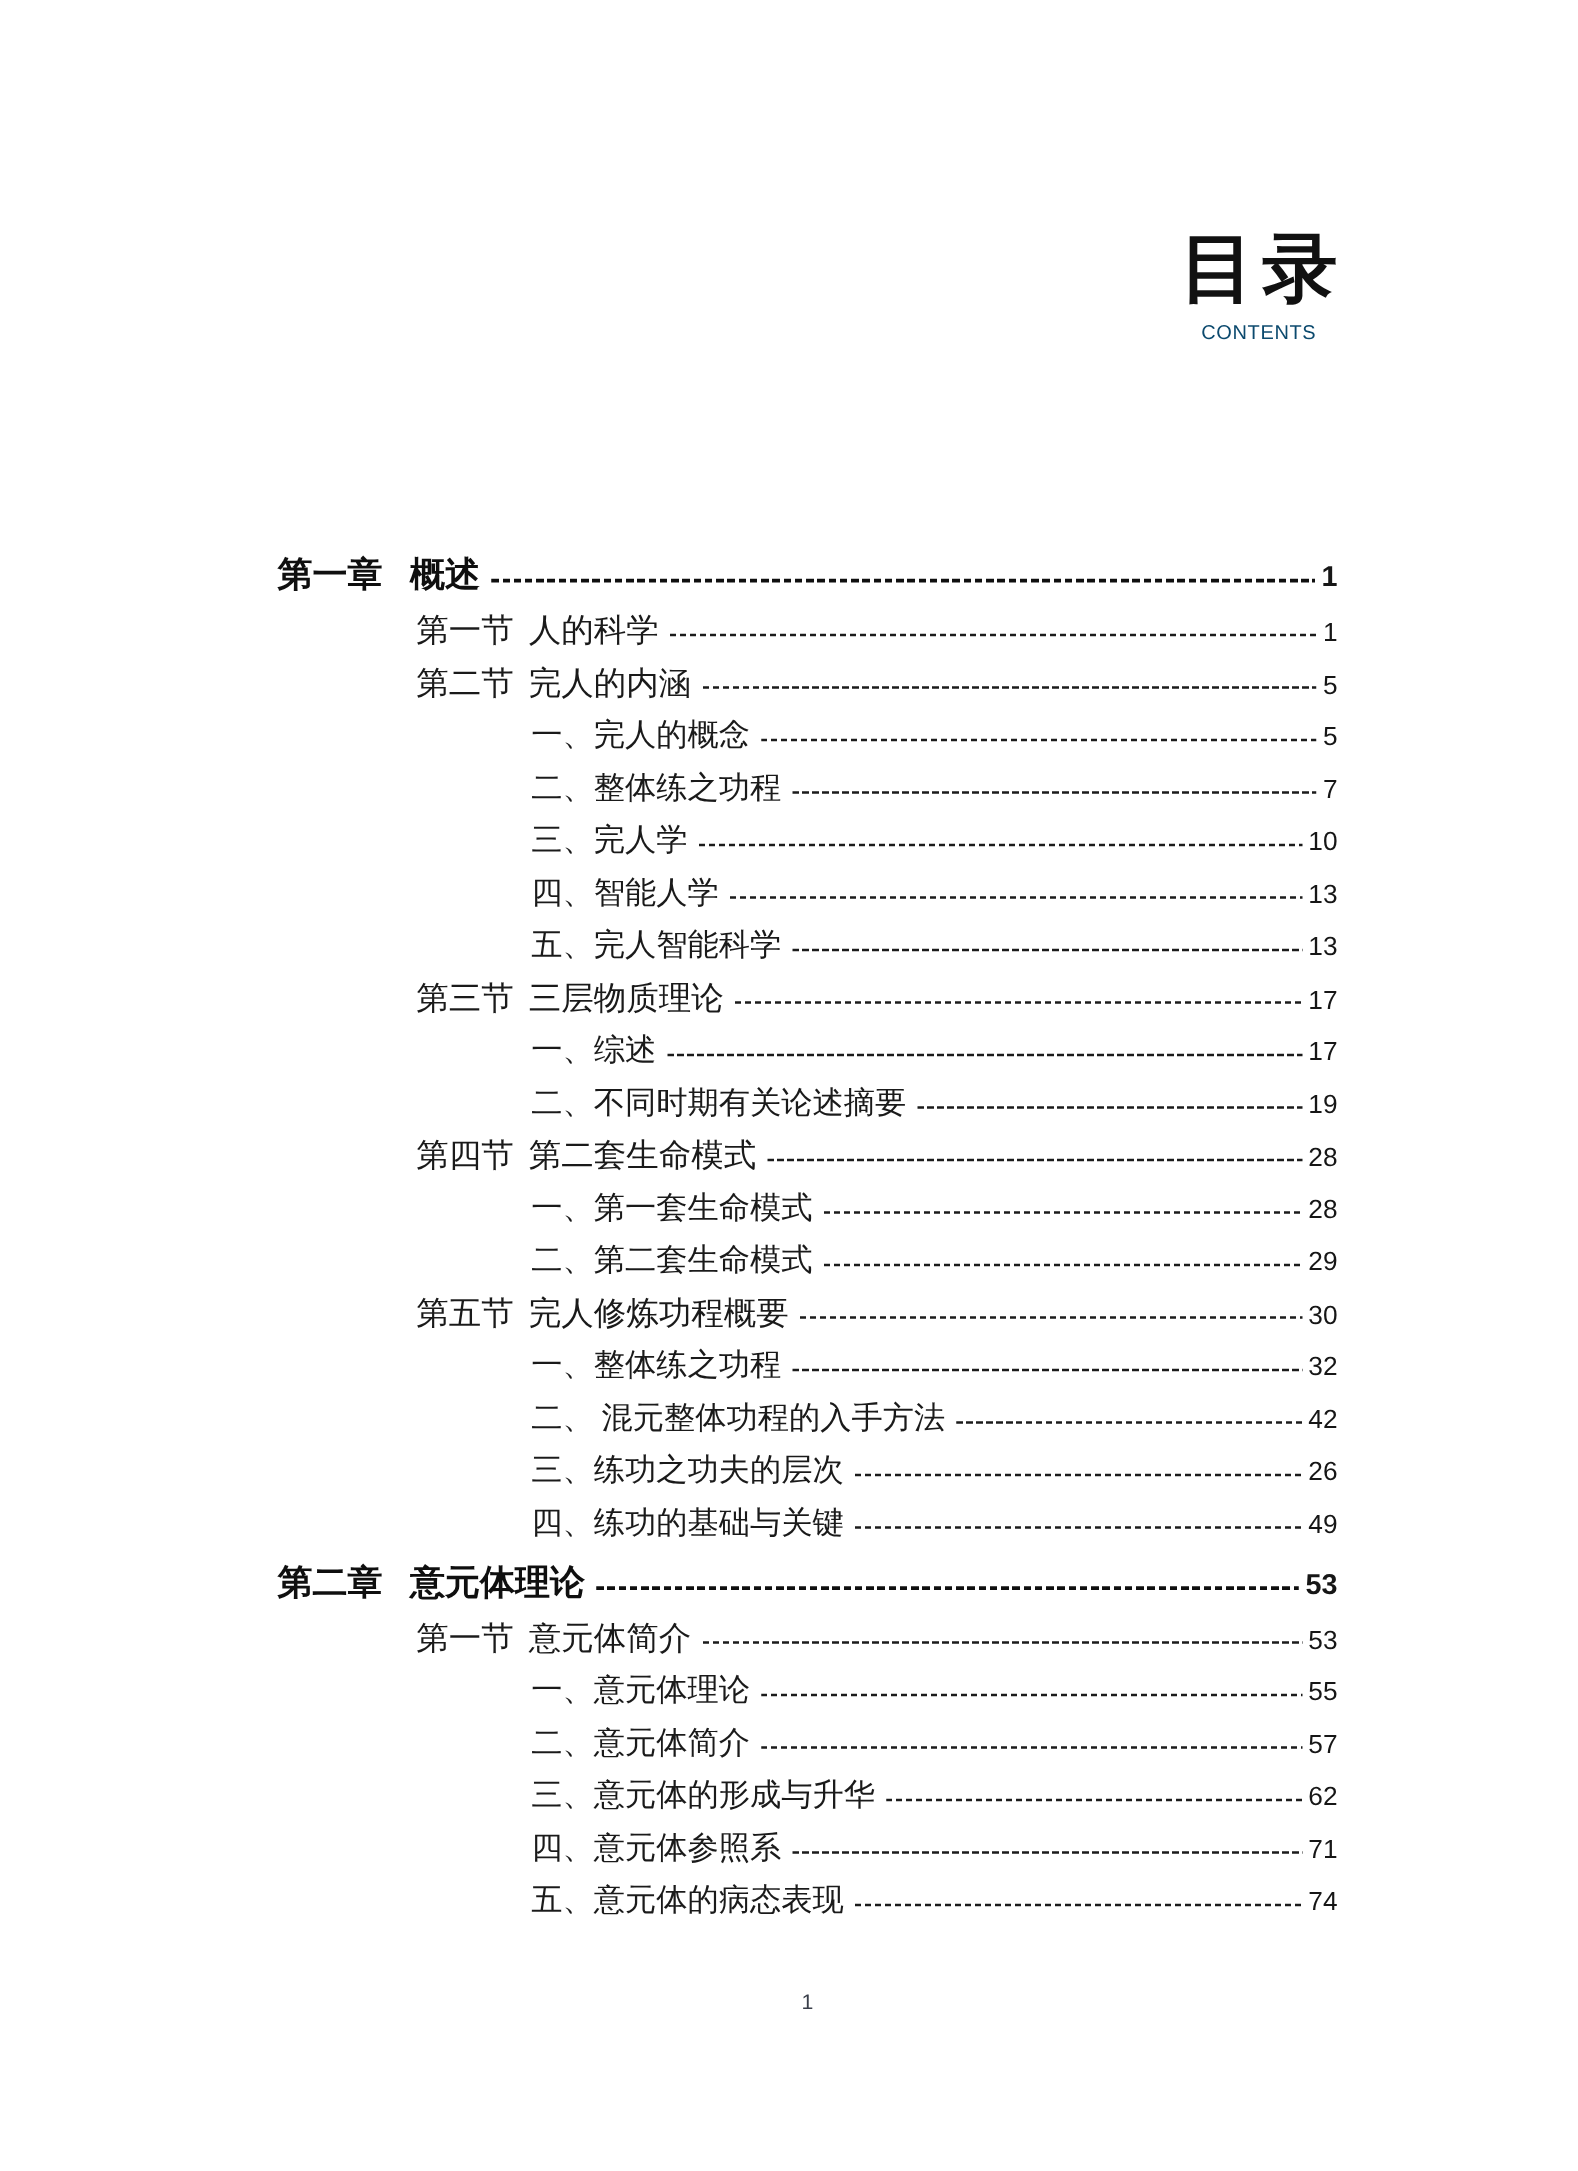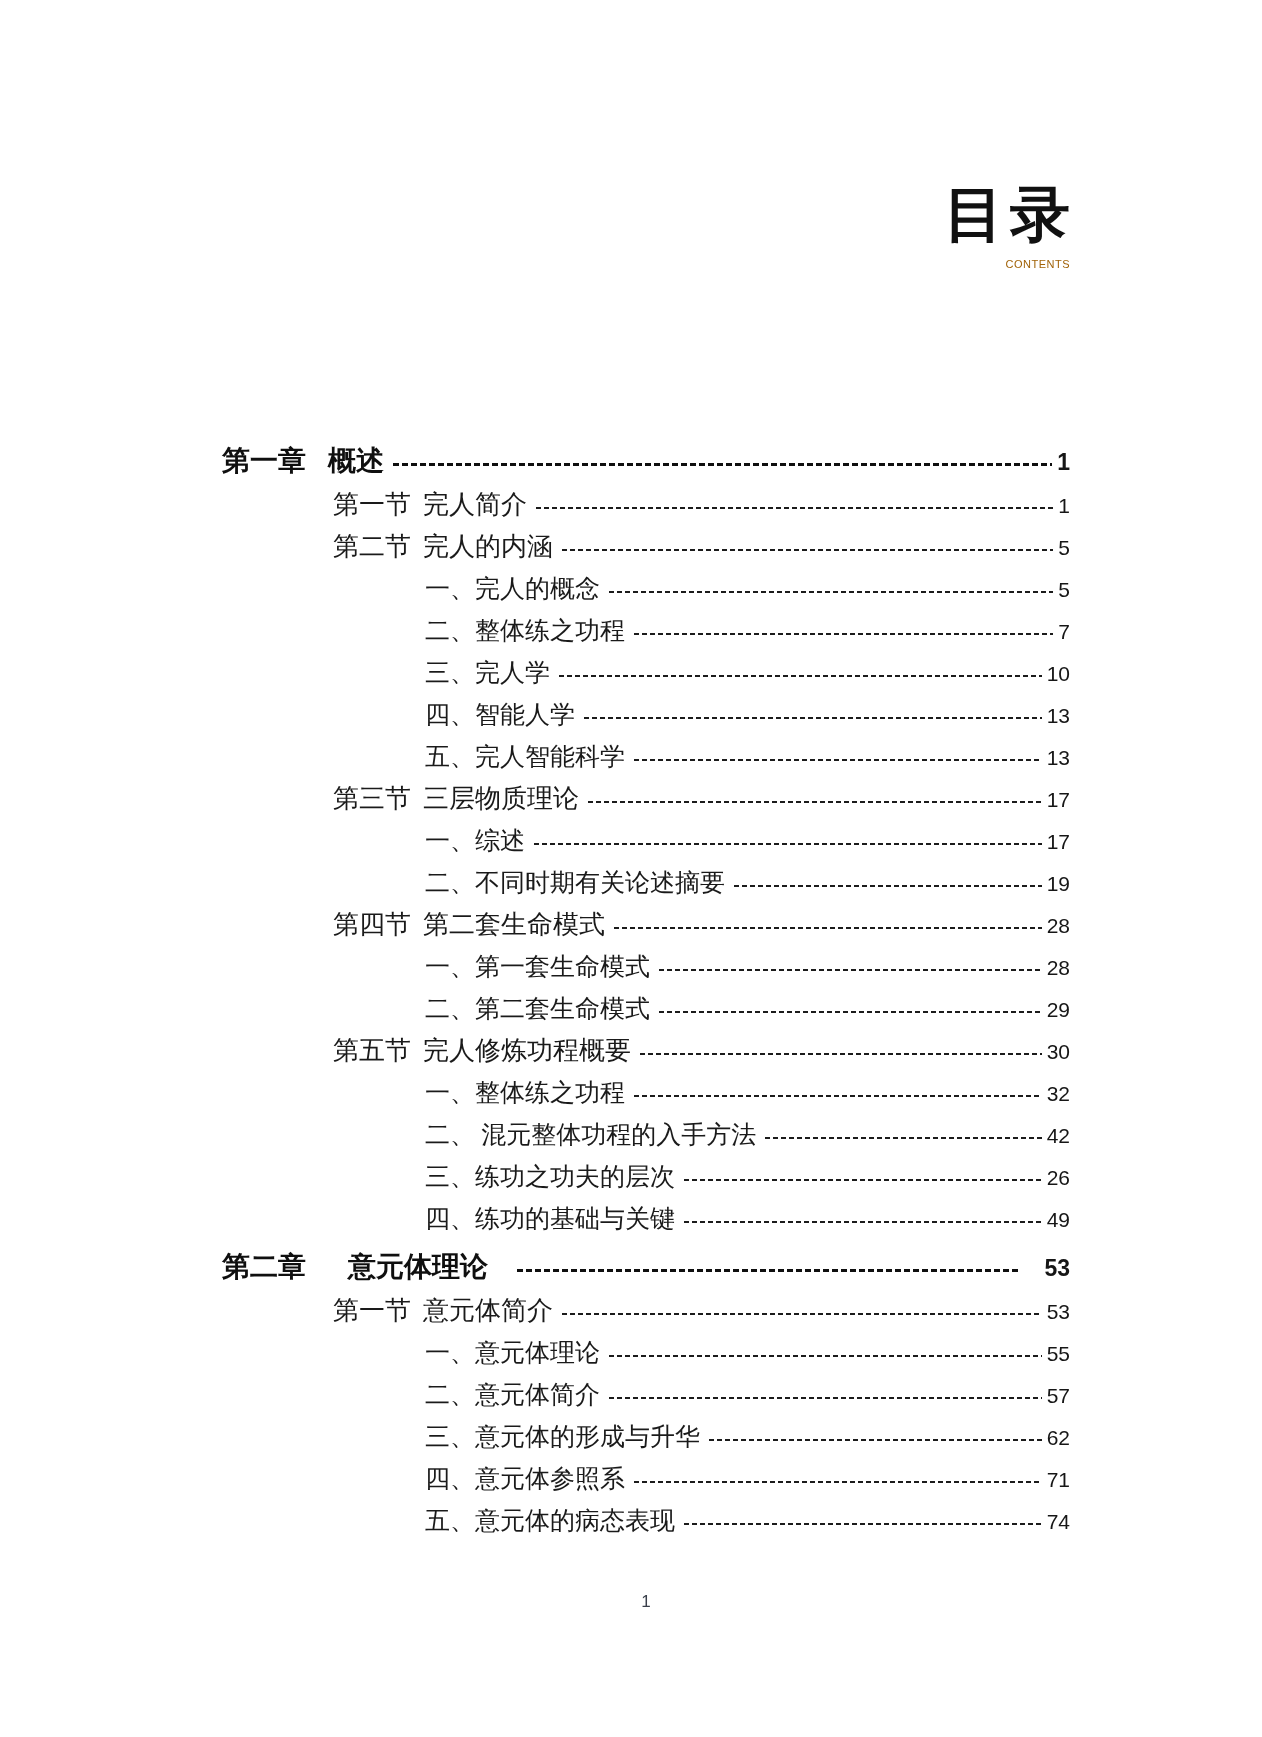--- a/index.html
+++ b/index.html
@@ -31,23 +31,24 @@
     font-size: 60px;
     line-height: 1.25;
     font-weight: 700;
     letter-spacing: 6px;
     margin-right: -6px; 
     color: #111111;
   }
   .page-subtitle {
     margin-top: 5px;
     font-family: "Liberation Sans", "DejaVu Sans", sans-serif;
-    font-size: 11px;
+    font-size: 16px;
     letter-spacing: 0.5px;
-    color: #a16207;
+    color: #0c4a6e;
+    text-align: center;
   }
   
   .toc {
     position: absolute;
     left: 222px;
     right: 192px;
     top: 438px;
   }
   .row {
     display: flex;
@@ -58,21 +59,21 @@
   }
   .row .label { flex: none; }
   .row .title { flex: none; }
   .lvl-chapter {
     height: 46px;
     line-height: 46px;
     font-weight: 700;
     font-size: 28px;
     color: #0f0f0f;
   }
-  .lvl-chapter:not(:first-child) { margin-top: 4px; gap: 20px; }
+  .lvl-chapter:not(:first-child) { margin-top: 4px; }
   .lvl-chapter .label { margin-right: 22px; }
   .lvl-section {
     font-size: 26px;
     padding-left: 111px;
   }
   .lvl-section .label { margin-right: 12px; }
   .lvl-sub {
     font-size: 25px;
     padding-left: 203px;
   }
@@ -126,21 +127,21 @@
 
   <main class="toc">
       <div class="row lvl-chapter">
     <span class="label">第一章</span>
     <span class="title">概述</span>
     <span class="leader"></span>
     <span class="pagenum">1</span>
   </div>
       <div class="row lvl-section">
     <span class="label">第一节</span>
-    <span class="title">完人简介</span>
+    <span class="title">人的科学</span>
     <span class="leader"></span>
     <span class="pagenum">1</span>
   </div>
       <div class="row lvl-section">
     <span class="label">第二节</span>
     <span class="title">完人的内涵</span>
     <span class="leader"></span>
     <span class="pagenum">5</span>
   </div>
       <div class="row lvl-sub">

